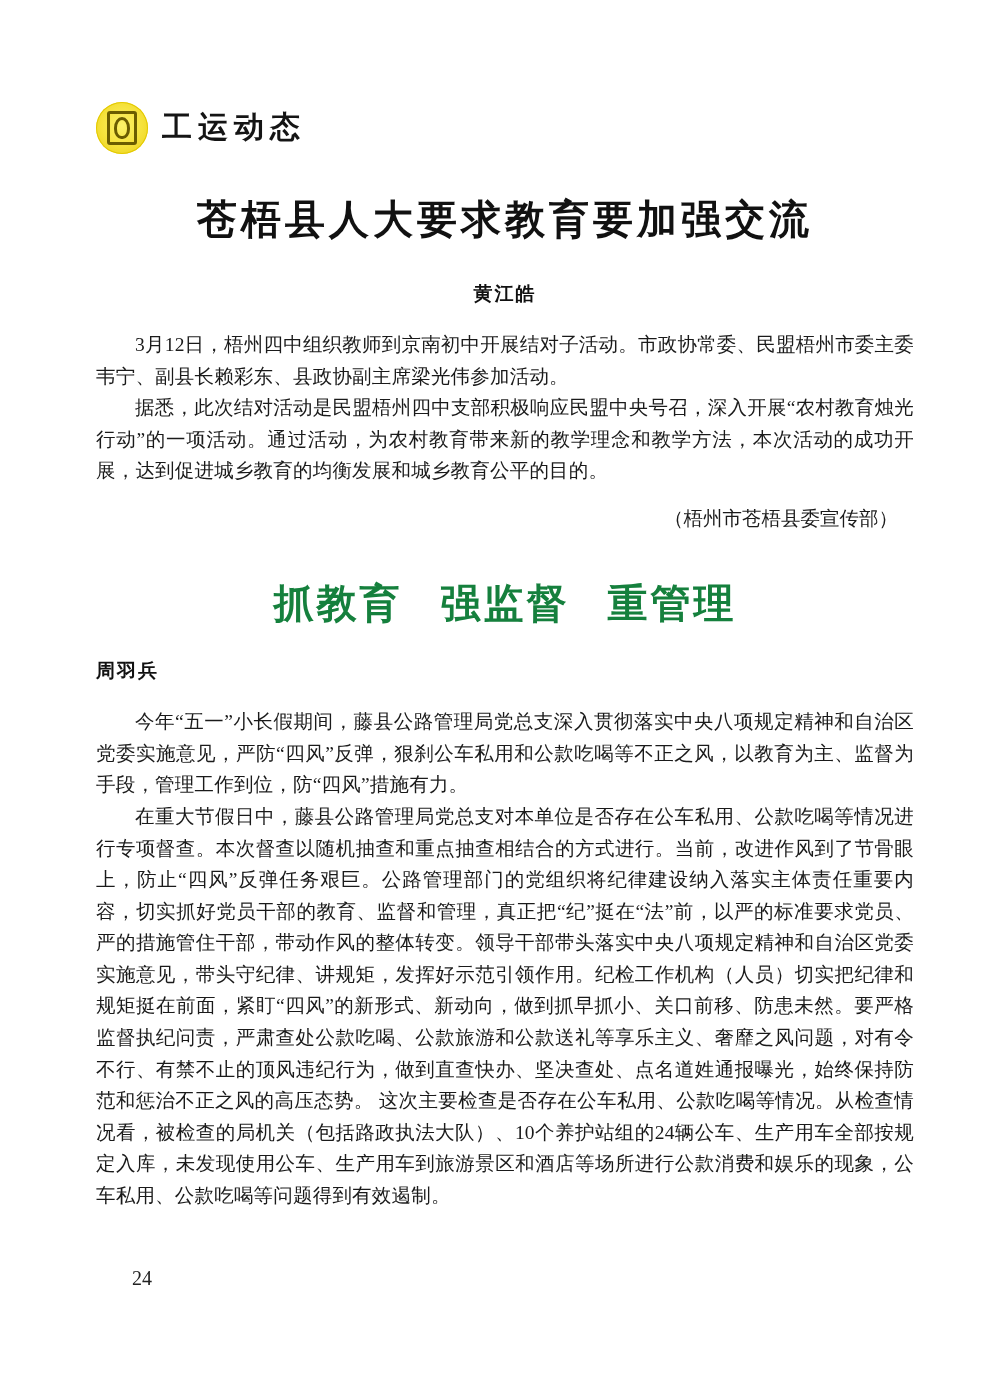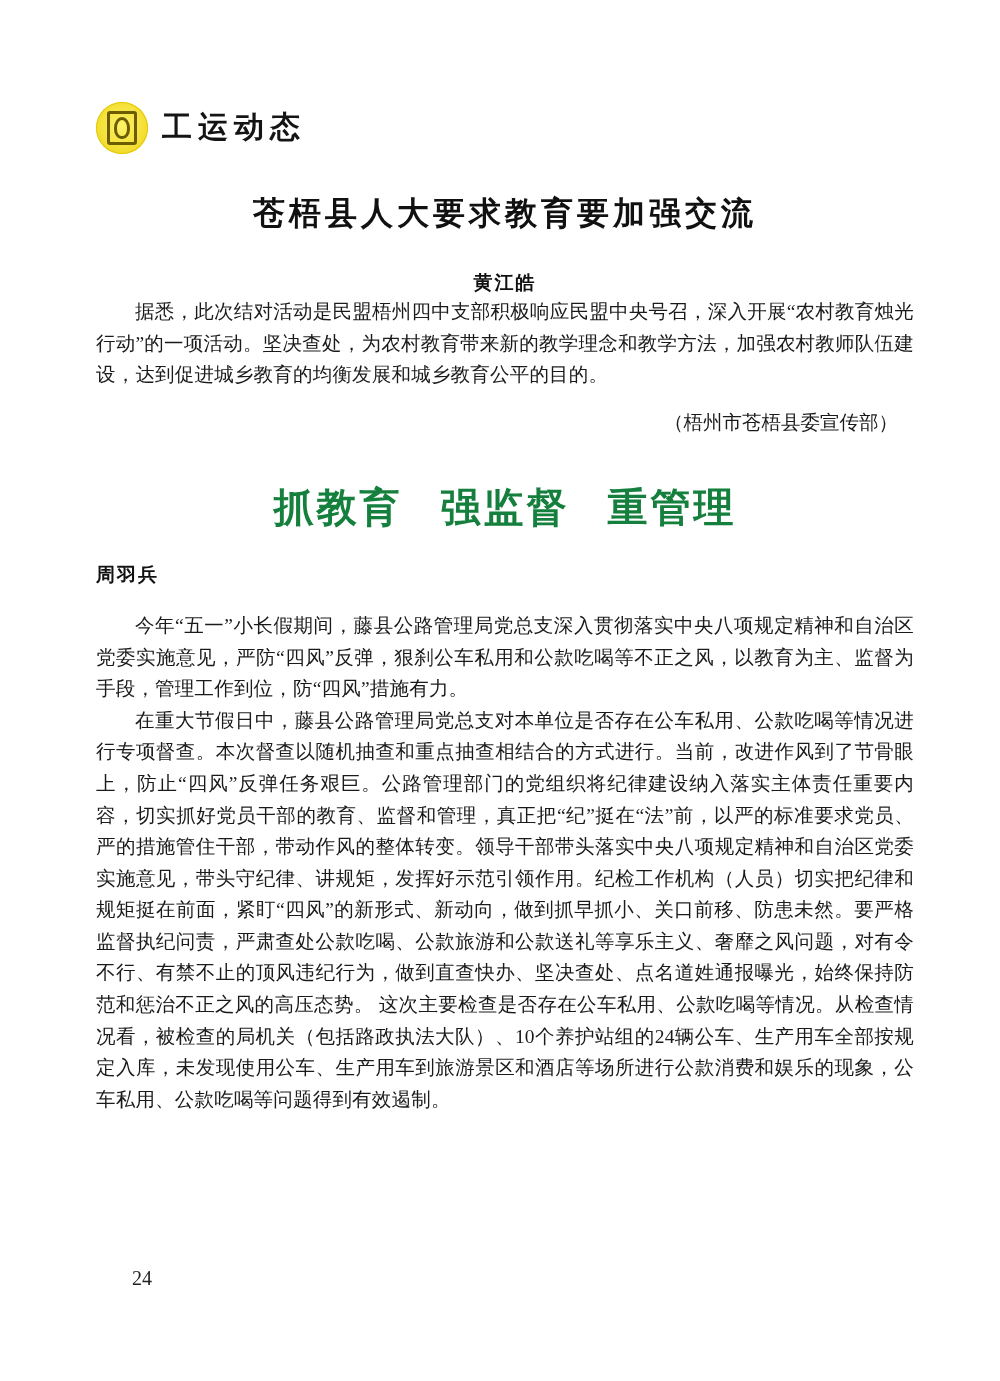--- a/index.html
+++ b/index.html
@@ -74,21 +74,21 @@
     padding-bottom: 2px;
   }
 
   
   .article { margin-top: 6px; }
 
   .headline-1 {
     text-align: center;
     font-family: "DejaVu Sans", "Liberation Sans", sans-serif;
     font-weight: bold;
-    font-size: 32px;
+    font-size: 40px;
     letter-spacing: 4px;
     color: #111;
     margin-top: 36px;
     margin-bottom: 0;
   }
   .byline {
     text-align: center;
     font-family: "DejaVu Sans", "Liberation Sans", sans-serif;
     font-size: 19px;
     font-weight: bold;
@@ -159,21 +159,22 @@
 
     <div class="masthead">
       <div class="masthead-logo"></div>
       <div class="masthead-title">工运动态</div>
     </div>
 
     <div class="article">
       <h1 class="headline-1">苍梧县人大要求教育要加强交流</h1>
       <div class="byline">黄江皓</div>
 
-      <p class="body">据悉，此次结对活动是民盟梧州四中支部积极响应民盟中央号召，深入开展“农村教育烛光行动”的一项活动。坚决查处，为农村教育带来新的教学理念和教学方法，加强农村教师队伍建设，达到促进城乡教育的均衡发展和城乡教育公平的目的。</p>
+      <p class="body first">3月12日，梧州四中组织教师到京南初中开展结对子活动。市政协常委、民盟梧州市委主委韦宁、副县长赖彩东、县政协副主席梁光伟参加活动。</p>
+      <p class="body">据悉，此次结对活动是民盟梧州四中支部积极响应民盟中央号召，深入开展“农村教育烛光行动”的一项活动。通过活动，为农村教育带来新的教学理念和教学方法，本次活动的成功开展，达到促进城乡教育的均衡发展和城乡教育公平的目的。</p>
       <div class="source">（梧州市苍梧县委宣传部）</div>
     </div>
 
     <div class="article">
       <h1 class="headline-2"><span>抓教育</span><span class="gap"></span><span>强监督</span><span class="gap"></span><span>重管理</span></h1>
       <div class="byline-2">周羽兵</div>
 
       <p class="body first">今年“五一”小长假期间，藤县公路管理局党总支深入贯彻落实中央八项规定精神和自治区党委实施意见，严防“四风”反弹，狠刹公车私用和公款吃喝等不正之风，以教育为主、监督为手段，管理工作到位，防“四风”措施有力。</p>
       <p class="body">在重大节假日中，藤县公路管理局党总支对本单位是否存在公车私用、公款吃喝等情况进行专项督查。本次督查以随机抽查和重点抽查相结合的方式进行。当前，改进作风到了节骨眼上，防止“四风”反弹任务艰巨。公路管理部门的党组织将纪律建设纳入落实主体责任重要内容，切实抓好党员干部的教育、监督和管理，真正把“纪”挺在“法”前，以严的标准要求党员、严的措施管住干部，带动作风的整体转变。领导干部带头落实中央八项规定精神和自治区党委实施意见，带头守纪律、讲规矩，发挥好示范引领作用。纪检工作机构（人员）切实把纪律和规矩挺在前面，紧盯“四风”的新形式、新动向，做到抓早抓小、关口前移、防患未然。要严格监督执纪问责，严肃查处公款吃喝、公款旅游和公款送礼等享乐主义、奢靡之风问题，对有令不行、有禁不止的顶风违纪行为，做到直查快办、坚决查处、点名道姓通报曝光，始终保持防范和惩治不正之风的高压态势。 这次主要检查是否存在公车私用、公款吃喝等情况。从检查情况看，被检查的局机关（包括路政执法大队）、10个养护站组的24辆公车、生产用车全部按规定入库，未发现使用公车、生产用车到旅游景区和酒店等场所进行公款消费和娱乐的现象，公车私用、公款吃喝等问题得到有效遏制。</p>
 

